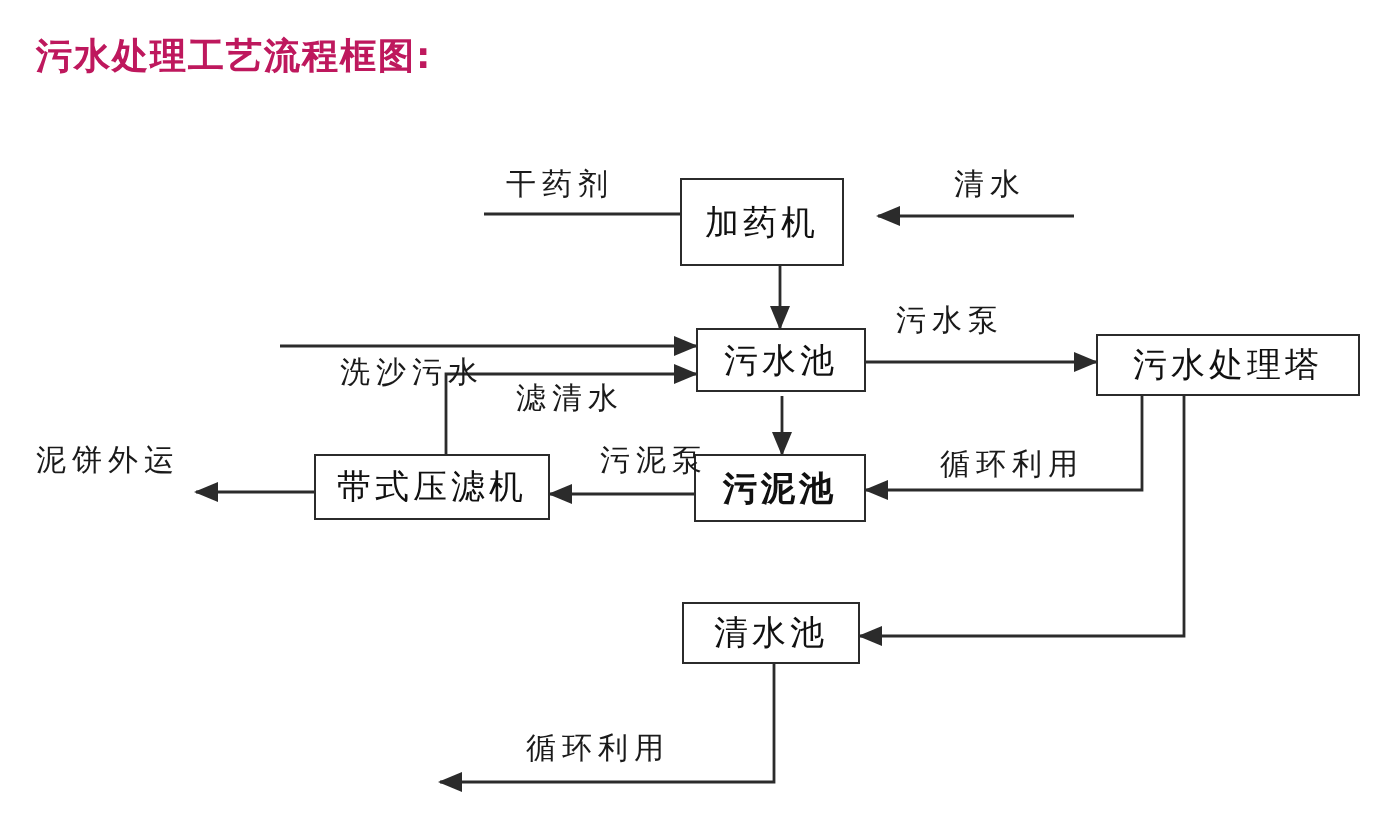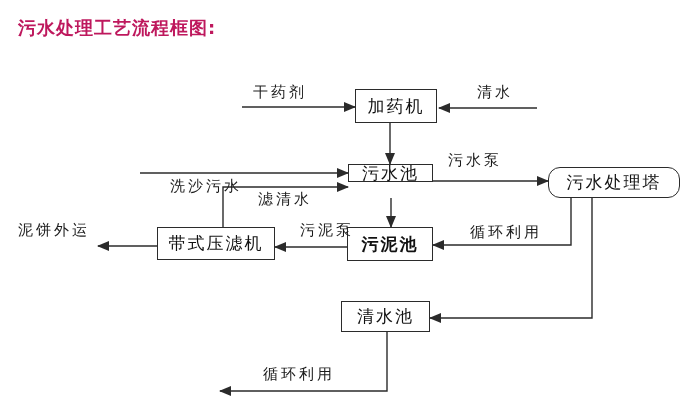--- a/index.html
+++ b/index.html
@@ -51,23 +51,23 @@
       <path d="M433 181 L548 181" marker-end="url(#arrow)"></path>
       <path d="M391 198 L391 227" marker-end="url(#arrow)"></path>
       <path d="M571 198 L571 245 L433 245" marker-end="url(#arrow)"></path>
       <path d="M347 247 L275 247" marker-end="url(#arrow)"></path>
       <path d="M157 246 L98 246" marker-end="url(#arrow)"></path>
       <path d="M592 198 L592 318 L430 318" marker-end="url(#arrow)"></path>
       <path d="M387 332 L387 391 L220 391" marker-end="url(#arrow)"></path>
     </g>
   </svg>
 
-  <div class="node" style="left:355px;top:89px;width:82px;height:34px;text-align:right;">加药机</div>
-  <div class="node" style="left:348px;top:164px;width:85px;height:18px;">污水池</div>
-  <div class="node" style="left:548px;top:167px;width:132px;height:31px;border-radius:12px;">污水处理塔</div>
+  <div class="node" style="left:340px;top:89px;width:82px;height:44px;text-align:right;">加药机</div>
+  <div class="node" style="left:348px;top:164px;width:85px;height:32px;">污水池</div>
+  <div class="node" style="left:548px;top:167px;width:132px;height:31px;">污水处理塔</div>
   <div class="node" style="left:347px;top:227px;width:86px;height:34px;font-weight:bold;">污泥池</div>
   <div class="node" style="left:341px;top:301px;width:89px;height:31px;">清水池</div>
   <div class="node" style="left:157px;top:227px;width:118px;height:33px;">带式压滤机</div>
 
   <div class="flabel" style="left:253px;top:84px;">干药剂</div>
   <div class="flabel" style="left:477px;top:84px;">清水</div>
   <div class="flabel" style="left:170px;top:152px;margin-top:26px;">洗沙污水</div>
   <div class="flabel" style="left:448px;top:152px;">污水泵</div>
   <div class="flabel" style="left:258px;top:191px;">滤清水</div>
   <div class="flabel" style="left:300px;top:224px;font-family:Liberation Mono, monospace;">污泥泵</div>

